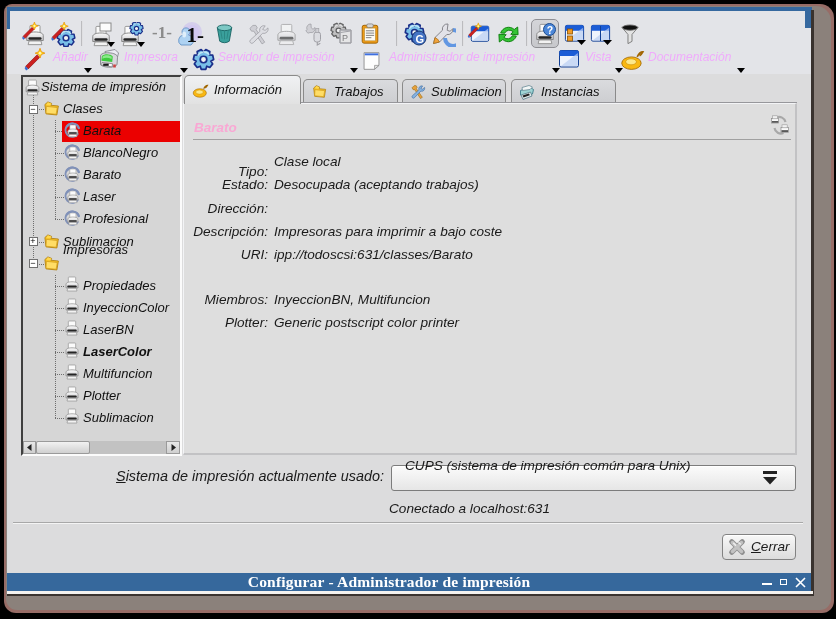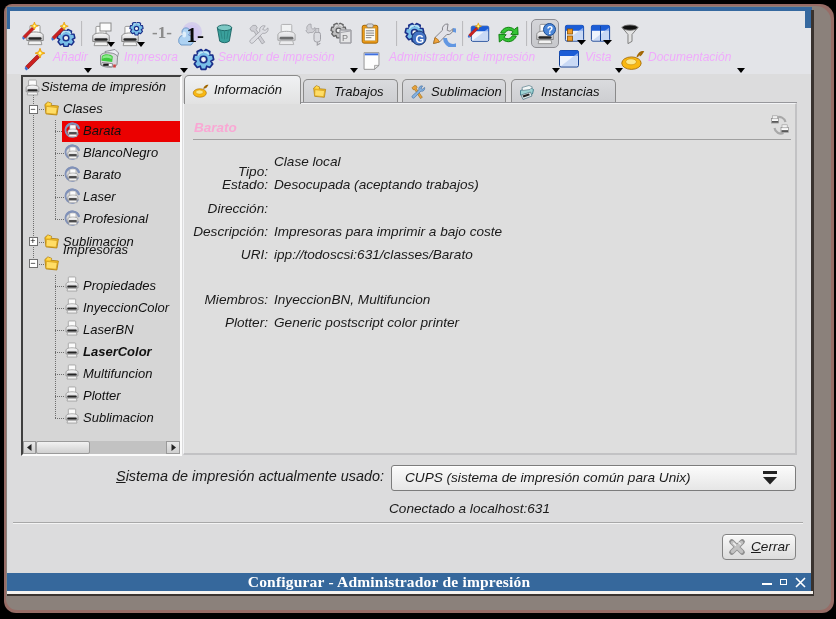--- a/index.html
+++ b/index.html
@@ -421,21 +421,21 @@
     <div class="field val" style="top:247px">ipp://todoscsi:631/classes/Barato</div>
 <div class="field lbl" style="top:292px">Miembros:</div>
     <div class="field val" style="top:292px">InyeccionBN, Multifuncion</div>
 <div class="field lbl" style="top:315px">Plotter:</div>
     <div class="field val" style="top:315px">Generic postscript color printer</div>
 </div>
 
 <div id="bottom">
 <div class="field" style="right:452px;top:468px;text-align:right;font-size:14.4px"><u>S</u>istema de impresión actualmente usado:</div>
 <div class="abs" id="combo"></div>
-<div class="field" style="left:405px;top:470px">CUPS (sistema de impresión común para Unix)</div>
+<div class="field" style="left:405px;top:458px">CUPS (sistema de impresión común para Unix)</div>
 <div class="abs" style="left:763px;top:471px;width:14px;height:3px;background:#222"></div>
 <svg class="abs" style="left:763px;top:477px" width="14" height="8">
       <path d="M0 0 h14 l-7 7.5 z" fill="#222"></path>
     </svg>
 <div class="field" style="left:389px;top:501px">Conectado a localhost:631</div>
 <div class="abs" style="left:13px;top:522px;width:790px;height:1px;background:#a8a8a8"></div>
 <div class="abs" style="left:13px;top:523px;width:790px;height:1px;background:#f4f4f4"></div>
 <div class="kbtn" style="left:722px;top:534px;width:74px;height:26px"></div>
 <svg class="abs" style="left:728px;top:538px" width="18" height="18">
       <use href="#xcross" width="18" height="18"></use>

